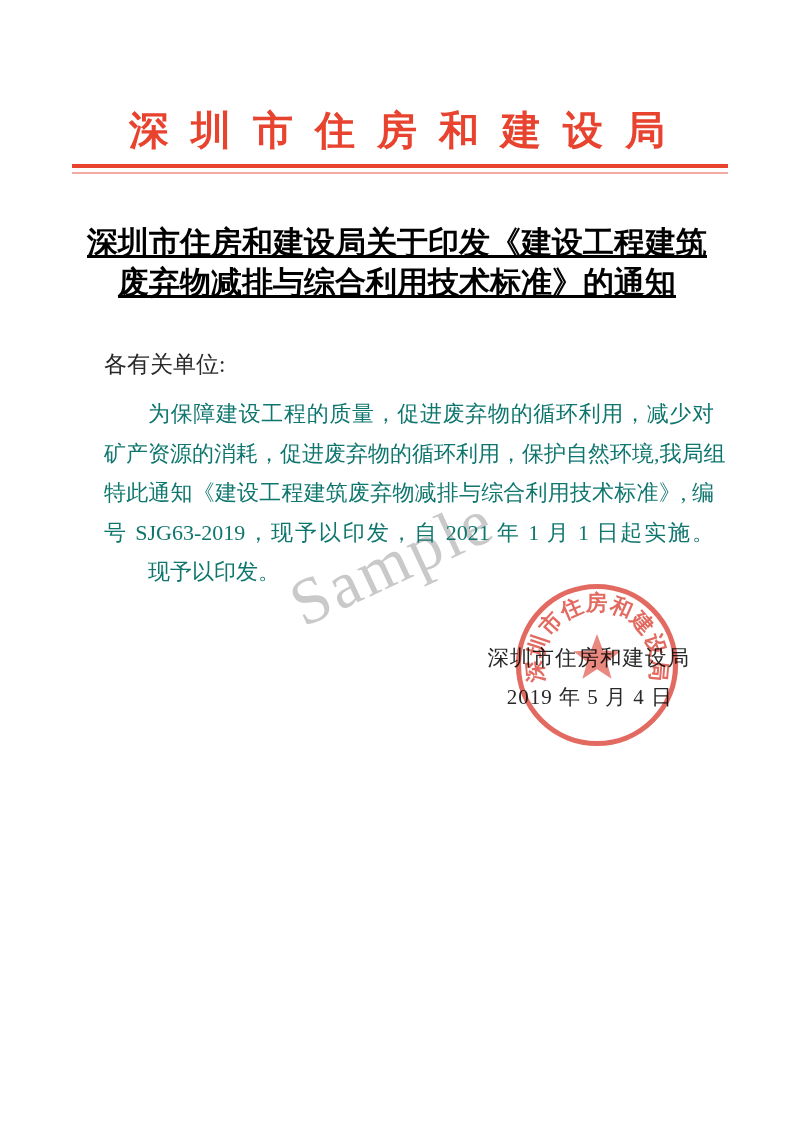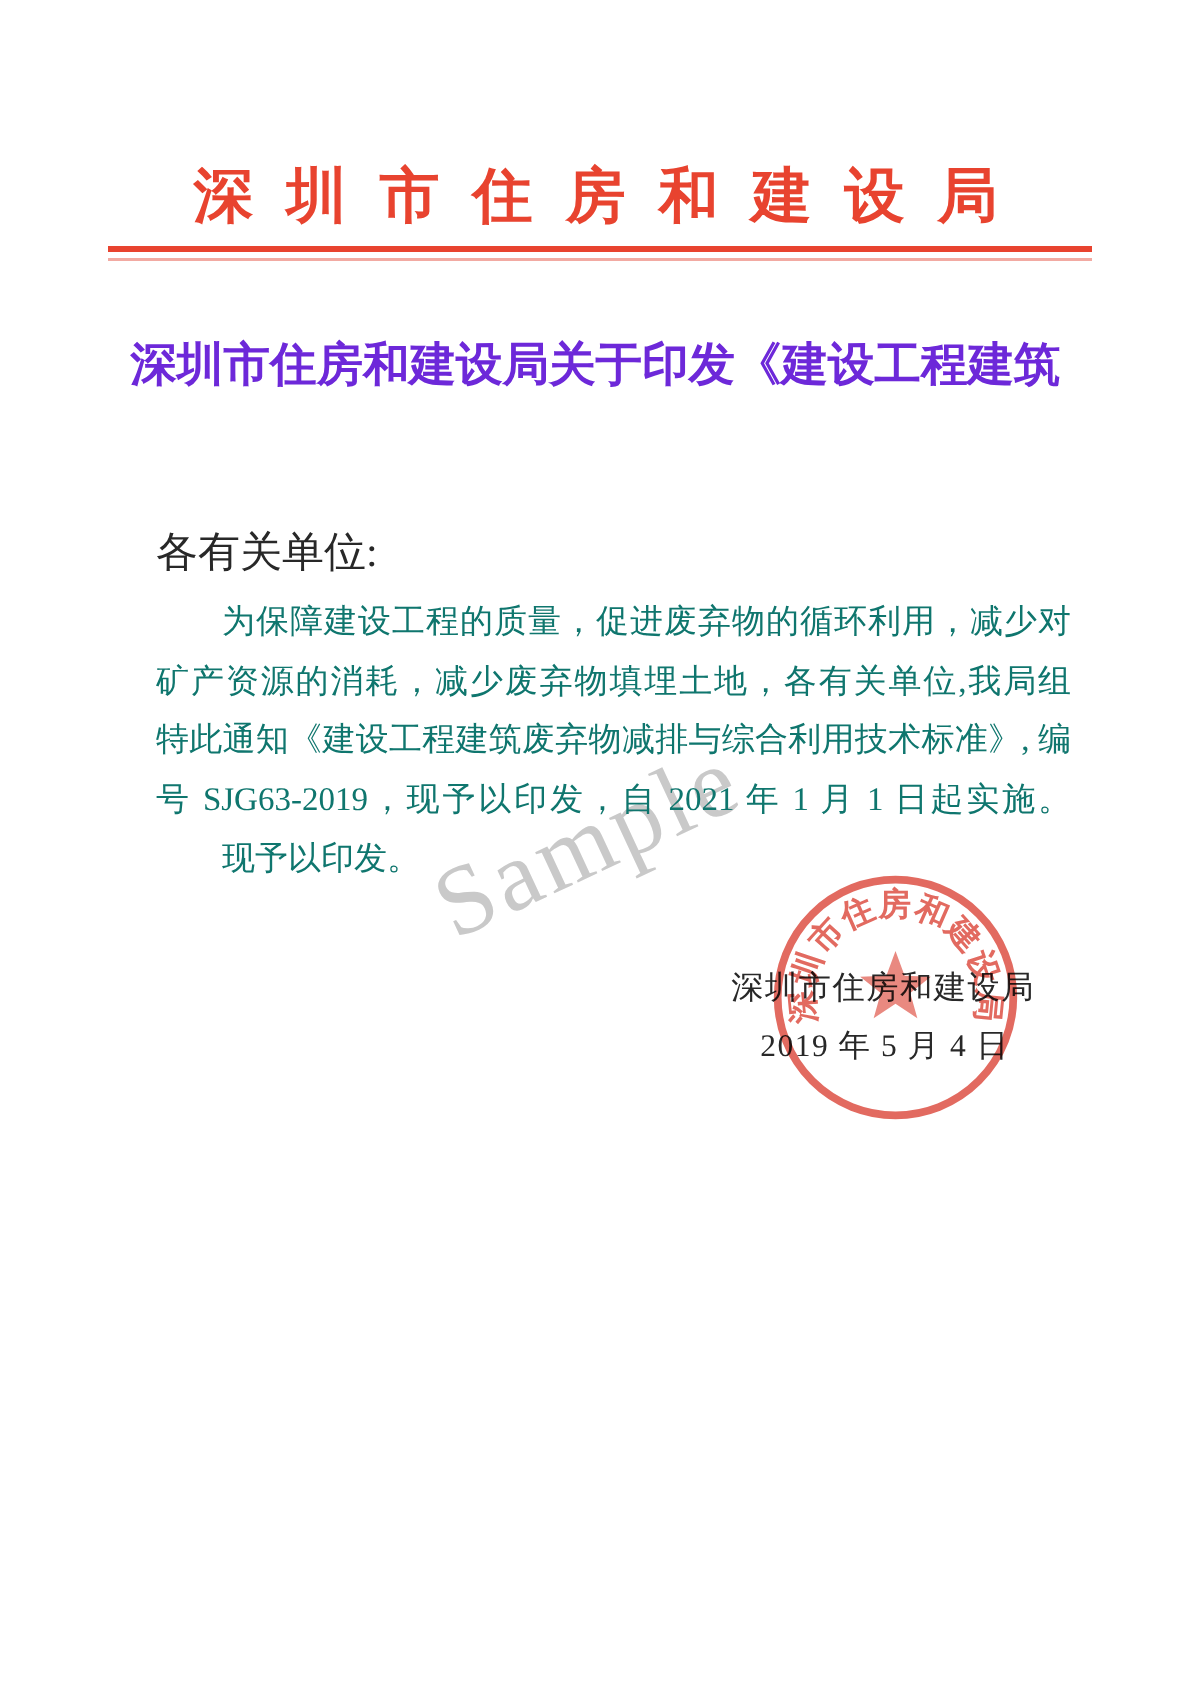--- a/index.html
+++ b/index.html
@@ -32,29 +32,30 @@
   .rule-bottom-thick{ top: 1035px; left: 68px; width: 658px; height: 4.5px;background: #e8432f; }
 
   
   .doc-title {
     position: absolute;
     top: 223px; left: 50px; width: 694px;
     text-align: center;
     font-size: 31px;
     line-height: 40px;
     font-weight: 700;
-    color: #6d28d9;
+    color: #000000;
     z-index: 2;
+    text-decoration: underline;
   }
 
   
   .salutation {
     position: absolute;
     top: 349px; left: 104px;
-    font-size: 28px;
+    font-size: 23px;
     color: #282828;
     z-index: 2;
   }
   .body-block {
     position: absolute;
     top: 394px; left: 104px; width: 610px;
     font-size: 22px;
     line-height: 39.5px;
     color: #0f766e;
     z-index: 2;
@@ -116,27 +117,28 @@
 <body>
 
 <div class="page">
 
   <div class="agency-head">深圳市住房和建设局</div>
   <div class="rule rule-top-thick"></div>
   <div class="rule rule-top-thin"></div>
 
   <div class="doc-title">
     <div>深圳市住房和建设局关于印发《建设工程建筑</div>
+    <div>废弃物减排与综合利用技术标准》的通知</div>
   </div>
 
   <div class="salutation">各有关单位:</div>
 
   <div class="body-block">
     <div class="para-line indent">为保障建设工程的质量，促进废弃物的循环利用，减少对</div>
-    <div class="para-line">矿产资源的消耗，减少废弃物填埋土地，各有关单位,我局组</div>
+    <div class="para-line">矿产资源的消耗，促进废弃物的循环利用，保护自然环境,我局组</div>
     <div class="para-line">特此通知《建设工程建筑废弃物减排与综合利用技术标准》, 编</div>
     <div class="para-line">号 SJG63-2019，现予以印发，自 2021 年 1 月 1 日起实施。</div>
     <div class="closing-line">现予以印发。</div>
   </div>
 
   <div class="watermark">Sample</div>
 
   <div class="sig-agency">深圳市住房和建设局</div>
   <div class="sig-date">2019 年 5 月 4 日</div>
 

